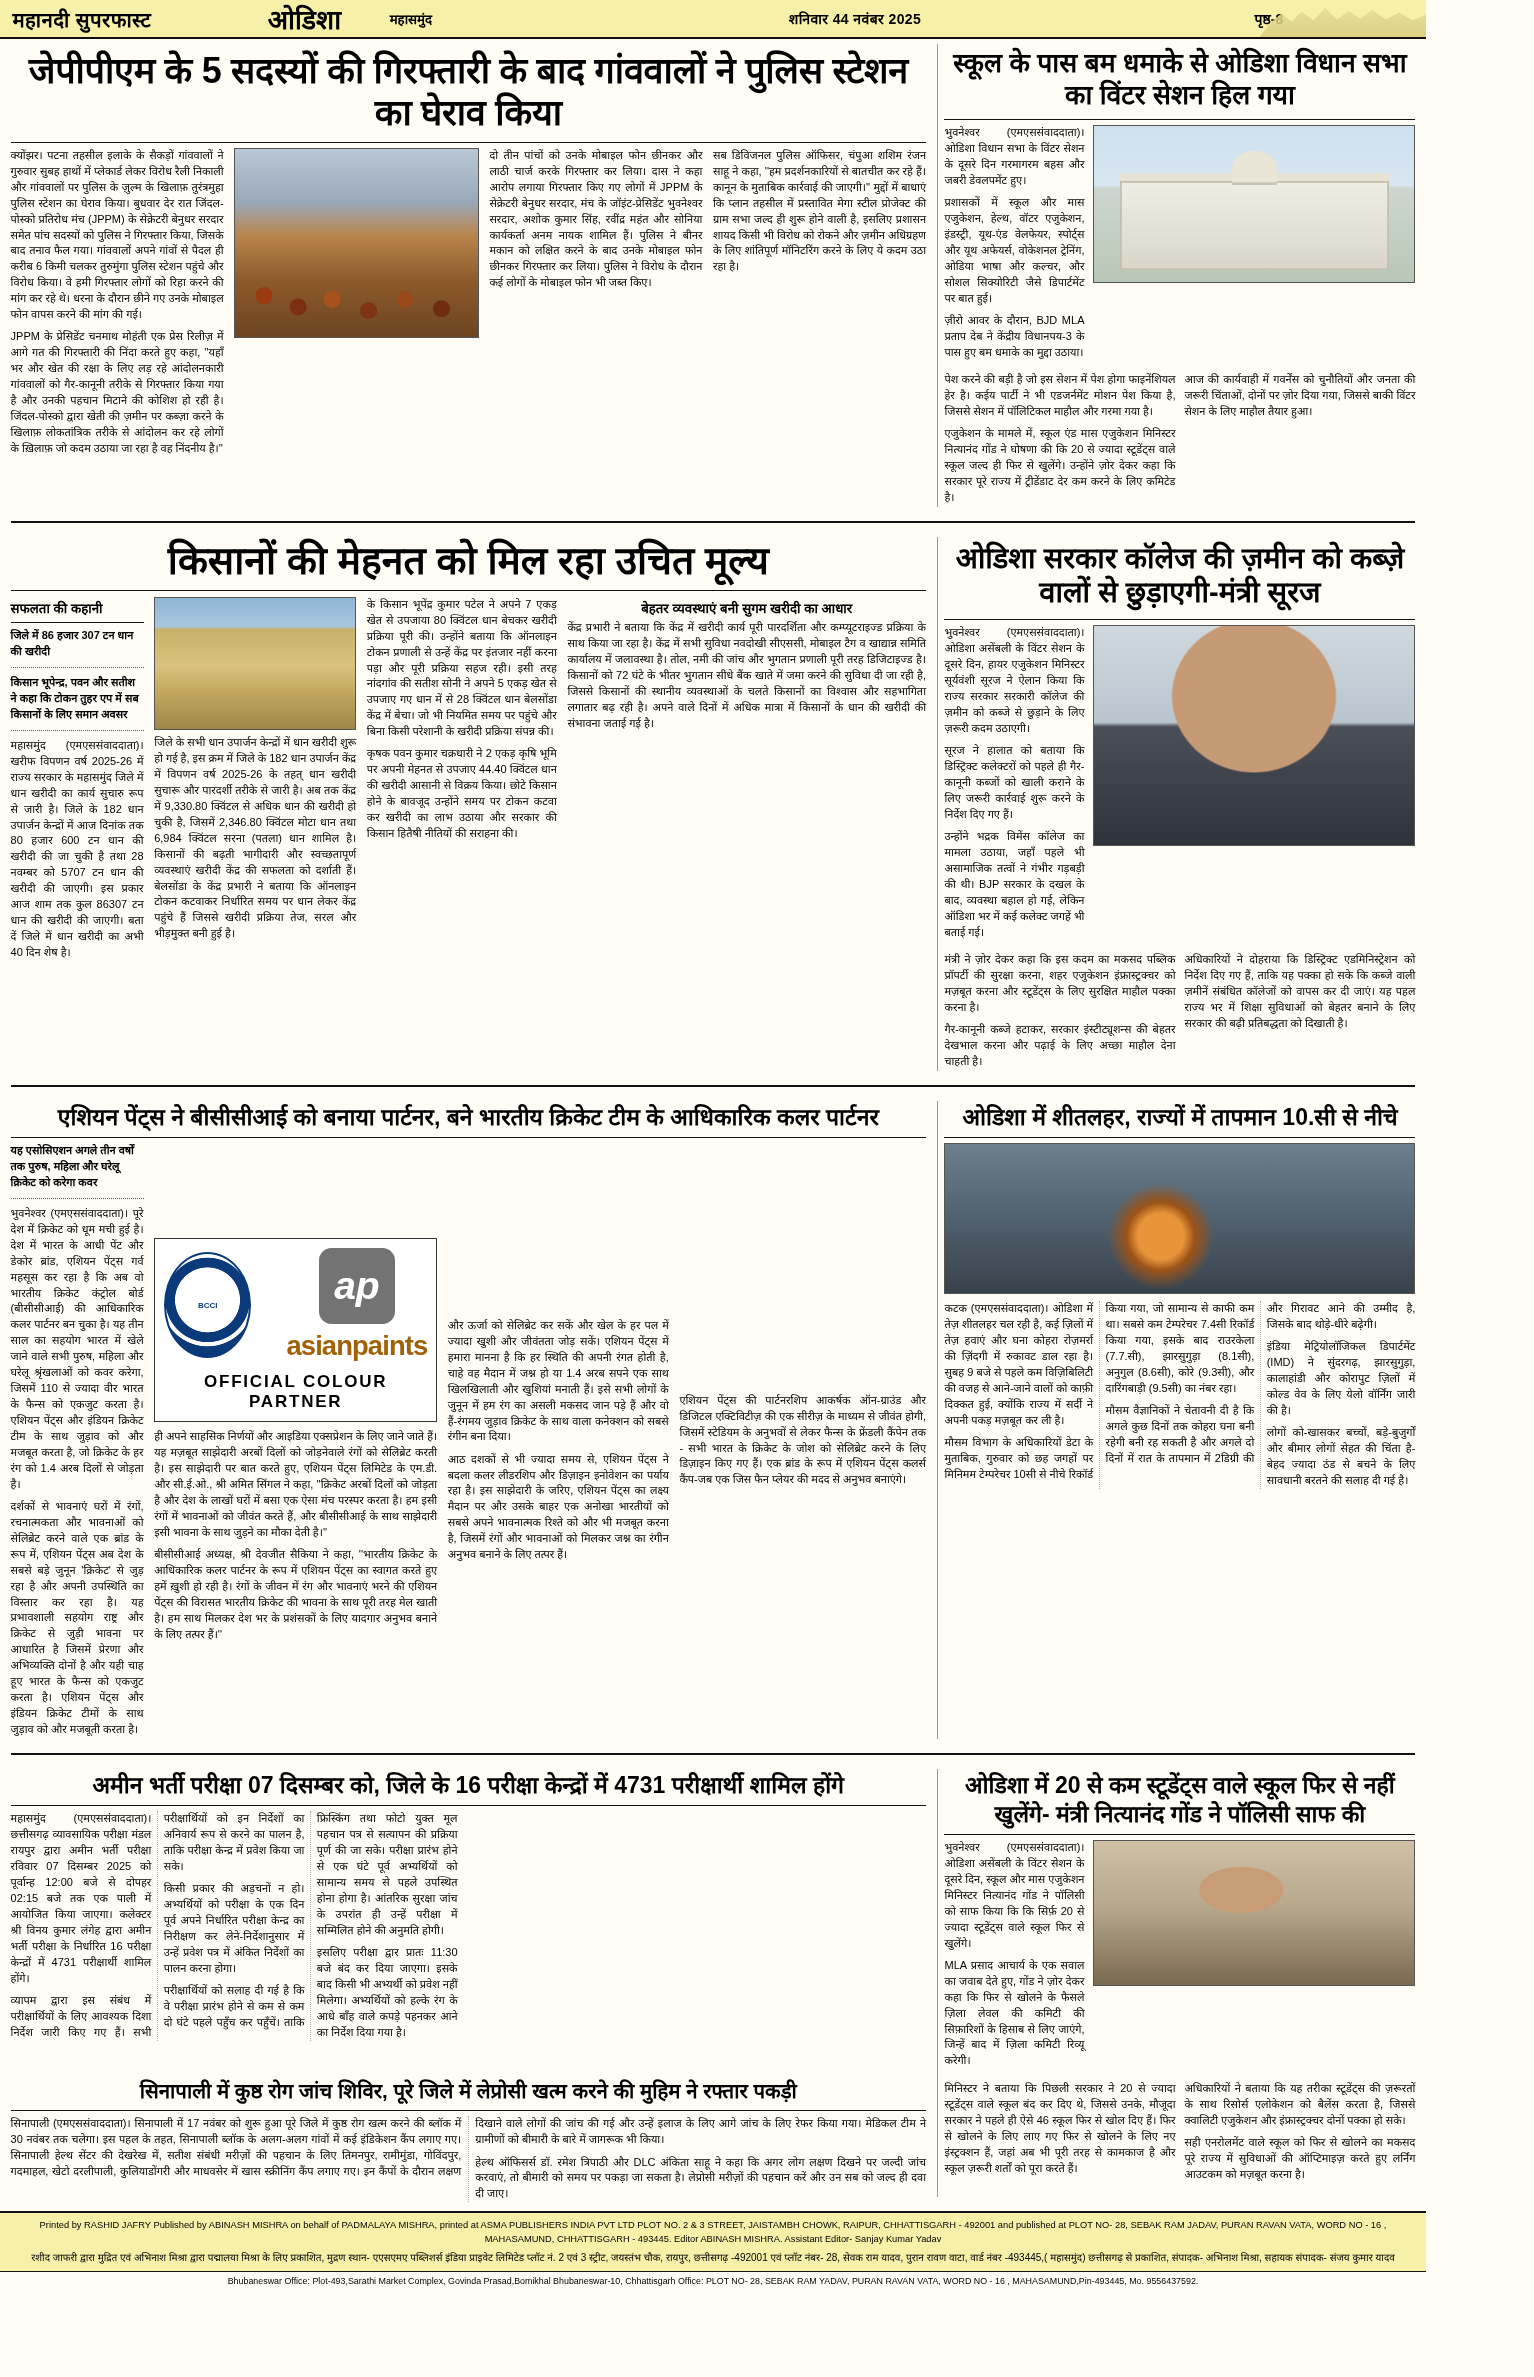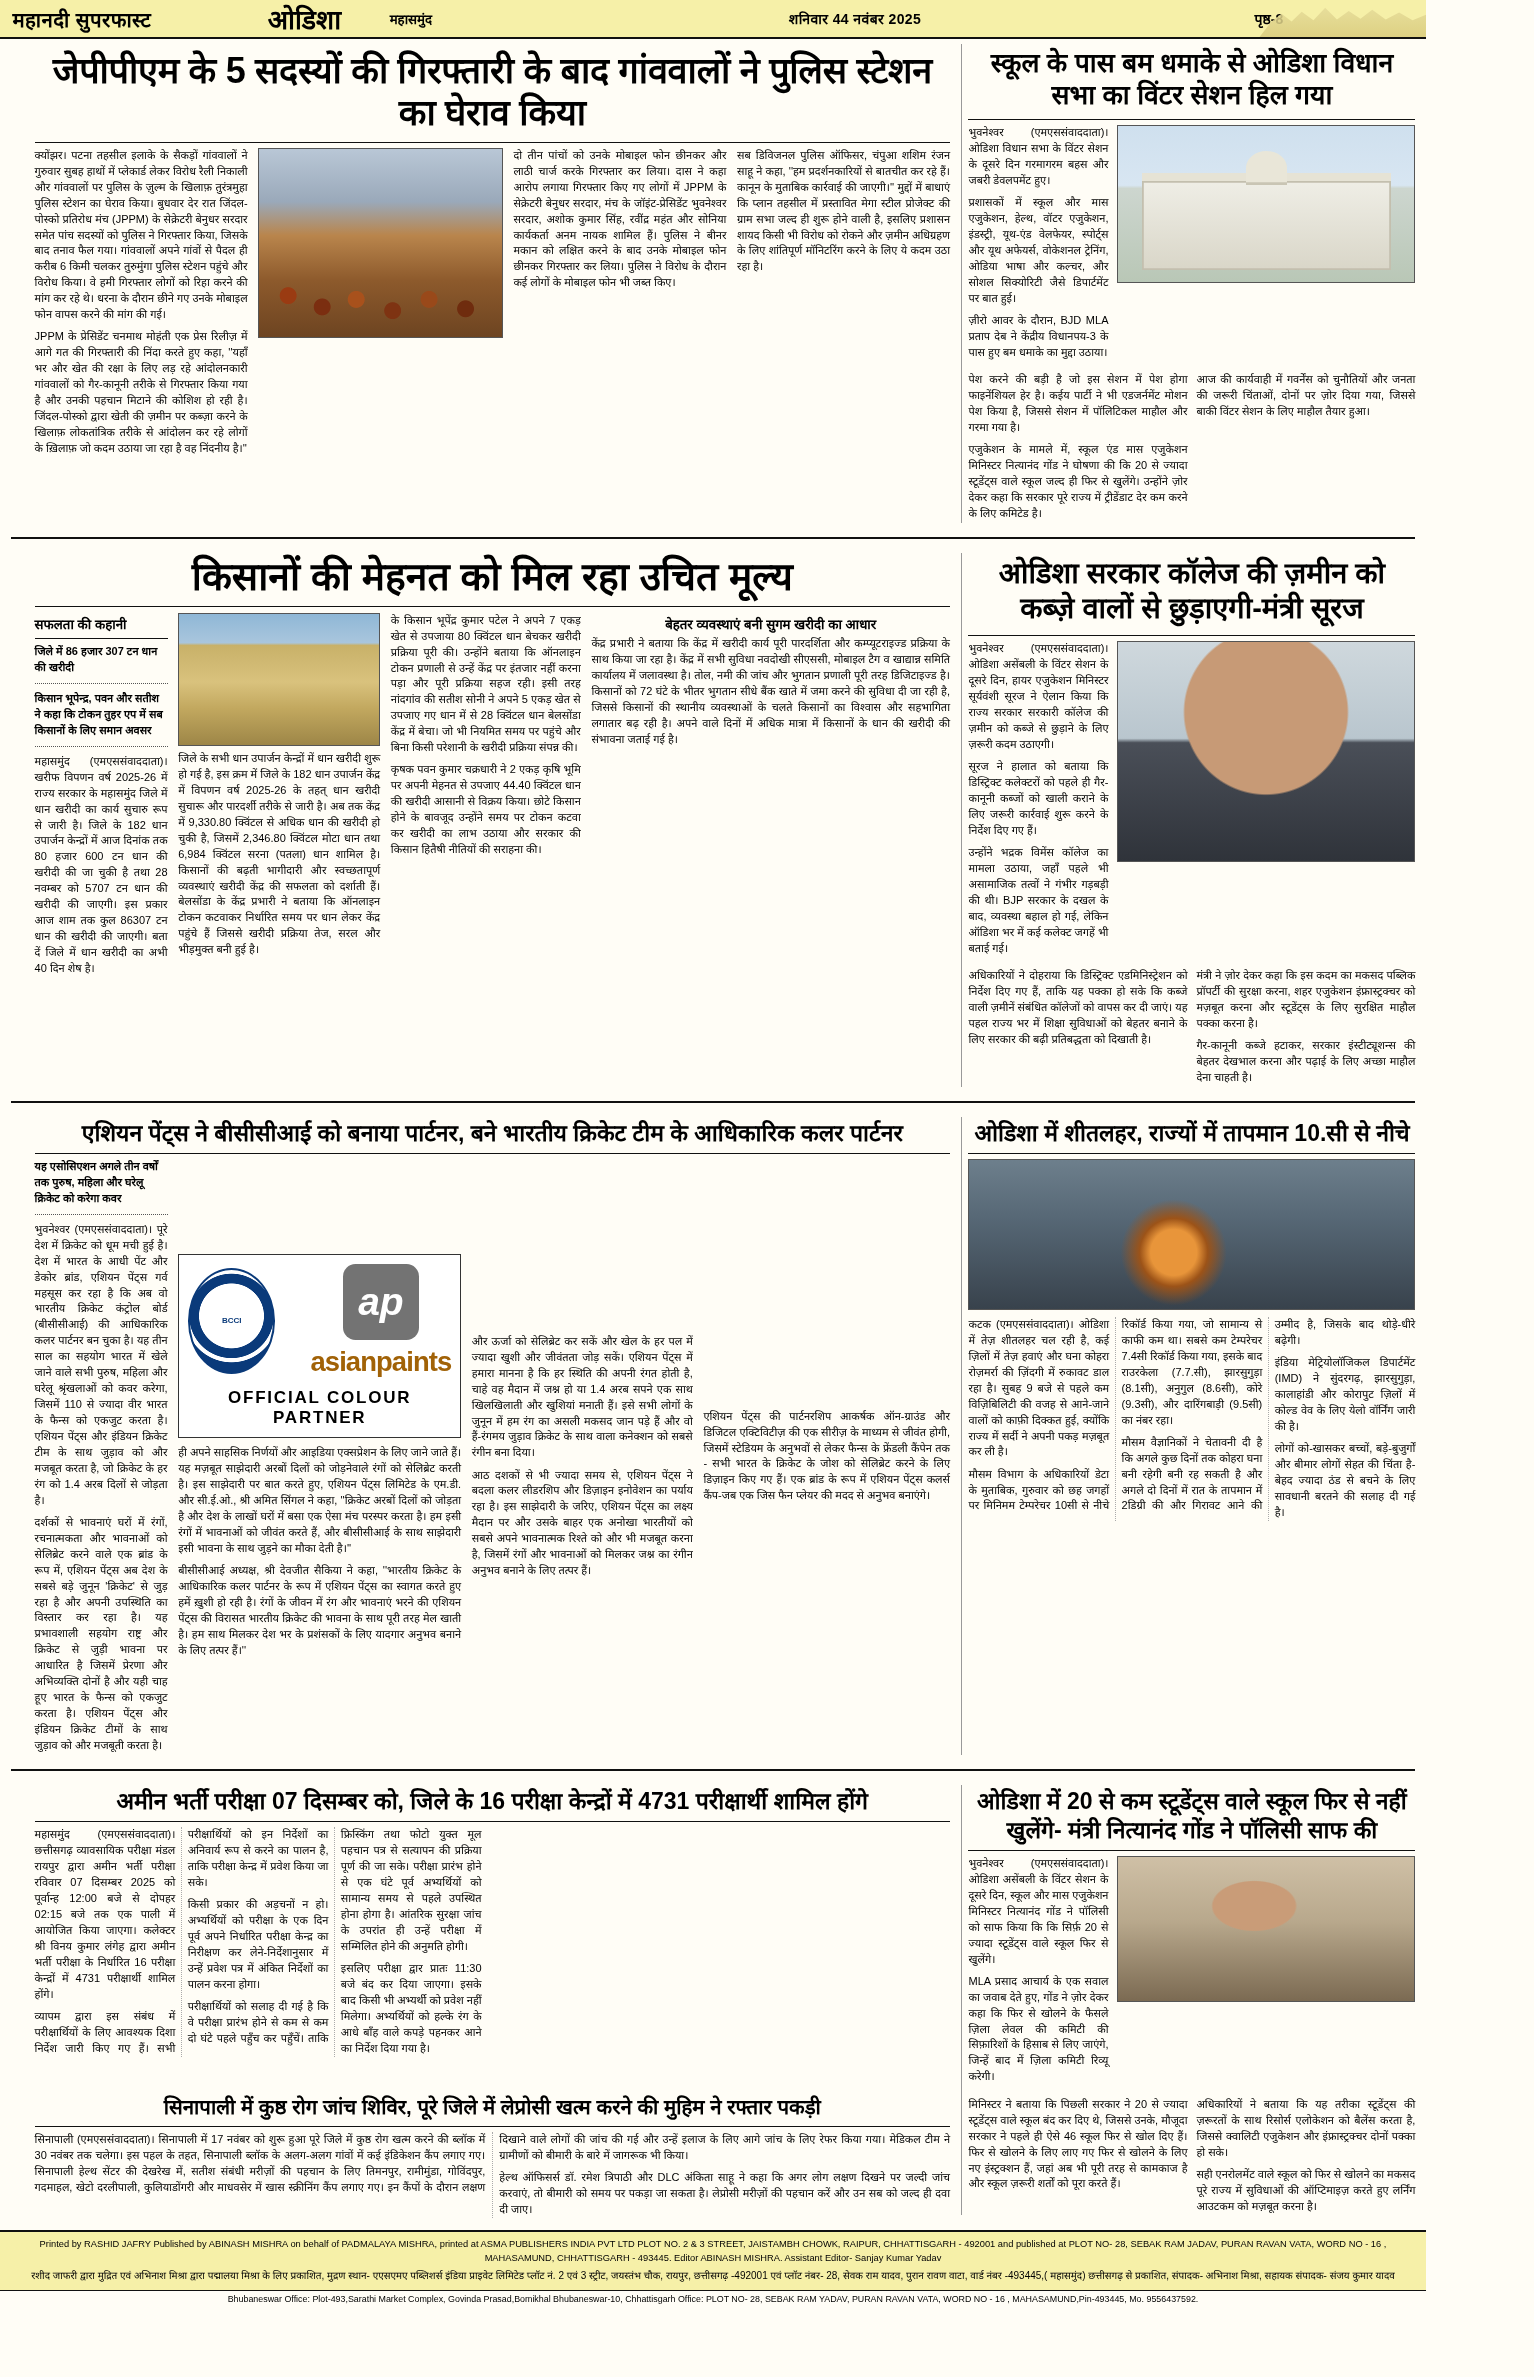--- a/index.html
+++ b/index.html
@@ -49,21 +49,20 @@
     background: linear-gradient(180deg,#e8dfa0,#d8ca7a);
     clip-path: polygon(0 100%, 8% 55%, 14% 35%, 20% 55%, 26% 30%, 33% 52%,
       40% 20%, 47% 50%, 54% 28%, 61% 48%, 68% 25%, 76% 50%, 84% 32%, 92% 52%, 100% 38%, 100% 100%);
     opacity: .85;
   }
 
   
   .cols {
     display: flex;
     padding: 0 10.6px;
-    margin-left: 24px;
   }
   .colLeft { width: 926px; padding-right: 10.6px; }
   .vrule { width: 0.9px; background: #999; margin: 5.3px 7px 5.3px 0; }
   .colRight { flex: 1; }
 
   h1.head-main {
     font-size: 36px;
     line-height: 1.18;
     font-weight: bold;
     text-align: center;
@@ -312,25 +311,25 @@
           <p class="txt">भुवनेश्वर (एमएससंवाददाता)। ओडिशा असेंबली के विंटर सेशन के दूसरे दिन, हायर एजुकेशन मिनिस्टर सूर्यवंशी सूरज ने ऐलान किया कि राज्य सरकार सरकारी कॉलेज की ज़मीन को कब्जे से छुड़ाने के लिए ज़रूरी कदम उठाएगी।</p>
           <p class="txt">सूरज ने हालात को बताया कि डिस्ट्रिक्ट कलेक्टरों को पहले ही गैर-कानूनी कब्जों को खाली कराने के लिए जरूरी कार्रवाई शुरू करने के निर्देश दिए गए हैं।</p>
           <p class="txt">उन्होंने भद्रक विमेंस कॉलेज का मामला उठाया, जहाँ पहले भी असामाजिक तत्वों ने गंभीर गड़बड़ी की थी। BJP सरकार के दखल के बाद, व्यवस्था बहाल हो गई, लेकिन ऑडिशा भर में कई कलेक्ट जगहें भी बताई गई।</p>
         </div>
         <div style="flex:1;">
           <div class="photo portrait" style="width:100%;height:221px;"></div>
         </div>
       </div>
       <div style="display:flex; gap:8.9px; margin-top:5.3px;">
         <div style="flex:1;">
-          <p class="txt">अधिकारियों ने दोहराया कि डिस्ट्रिक्ट एडमिनिस्ट्रेशन को निर्देश दिए गए हैं, ताकि यह पक्का हो सके कि कब्जे वाली ज़मीनें संबंधित कॉलेजों को वापस कर दी जाएं। यह पहल राज्य भर में शिक्षा सुविधाओं को बेहतर बनाने के लिए सरकार की बढ़ी प्रतिबद्धता को दिखाती है।</p>
-        </div>
-        <div style="flex:1;">
           <p class="txt">मंत्री ने ज़ोर देकर कहा कि इस कदम का मकसद पब्लिक प्रॉपर्टी की सुरक्षा करना, शहर एजुकेशन इंफ्रास्ट्रक्चर को मज़बूत करना और स्टूडेंट्स के लिए सुरक्षित माहौल पक्का करना है।</p>
           <p class="txt">गैर-कानूनी कब्जे हटाकर, सरकार इंस्टीट्यूशन्स की बेहतर देखभाल करना और पढ़ाई के लिए अच्छा माहौल देना चाहती है।</p>
+        </div>
+        <div style="flex:1;">
+          <p class="txt">अधिकारियों ने दोहराया कि डिस्ट्रिक्ट एडमिनिस्ट्रेशन को निर्देश दिए गए हैं, ताकि यह पक्का हो सके कि कब्जे वाली ज़मीनें संबंधित कॉलेजों को वापस कर दी जाएं। यह पहल राज्य भर में शिक्षा सुविधाओं को बेहतर बनाने के लिए सरकार की बढ़ी प्रतिबद्धता को दिखाती है।</p>
         </div>
       </div>
     </div>
   </div>
 
   <hr class="hr-thick" style="margin:8.9px 10.6px;">
 
   <div class="cols">
 
     <div class="colLeft">

